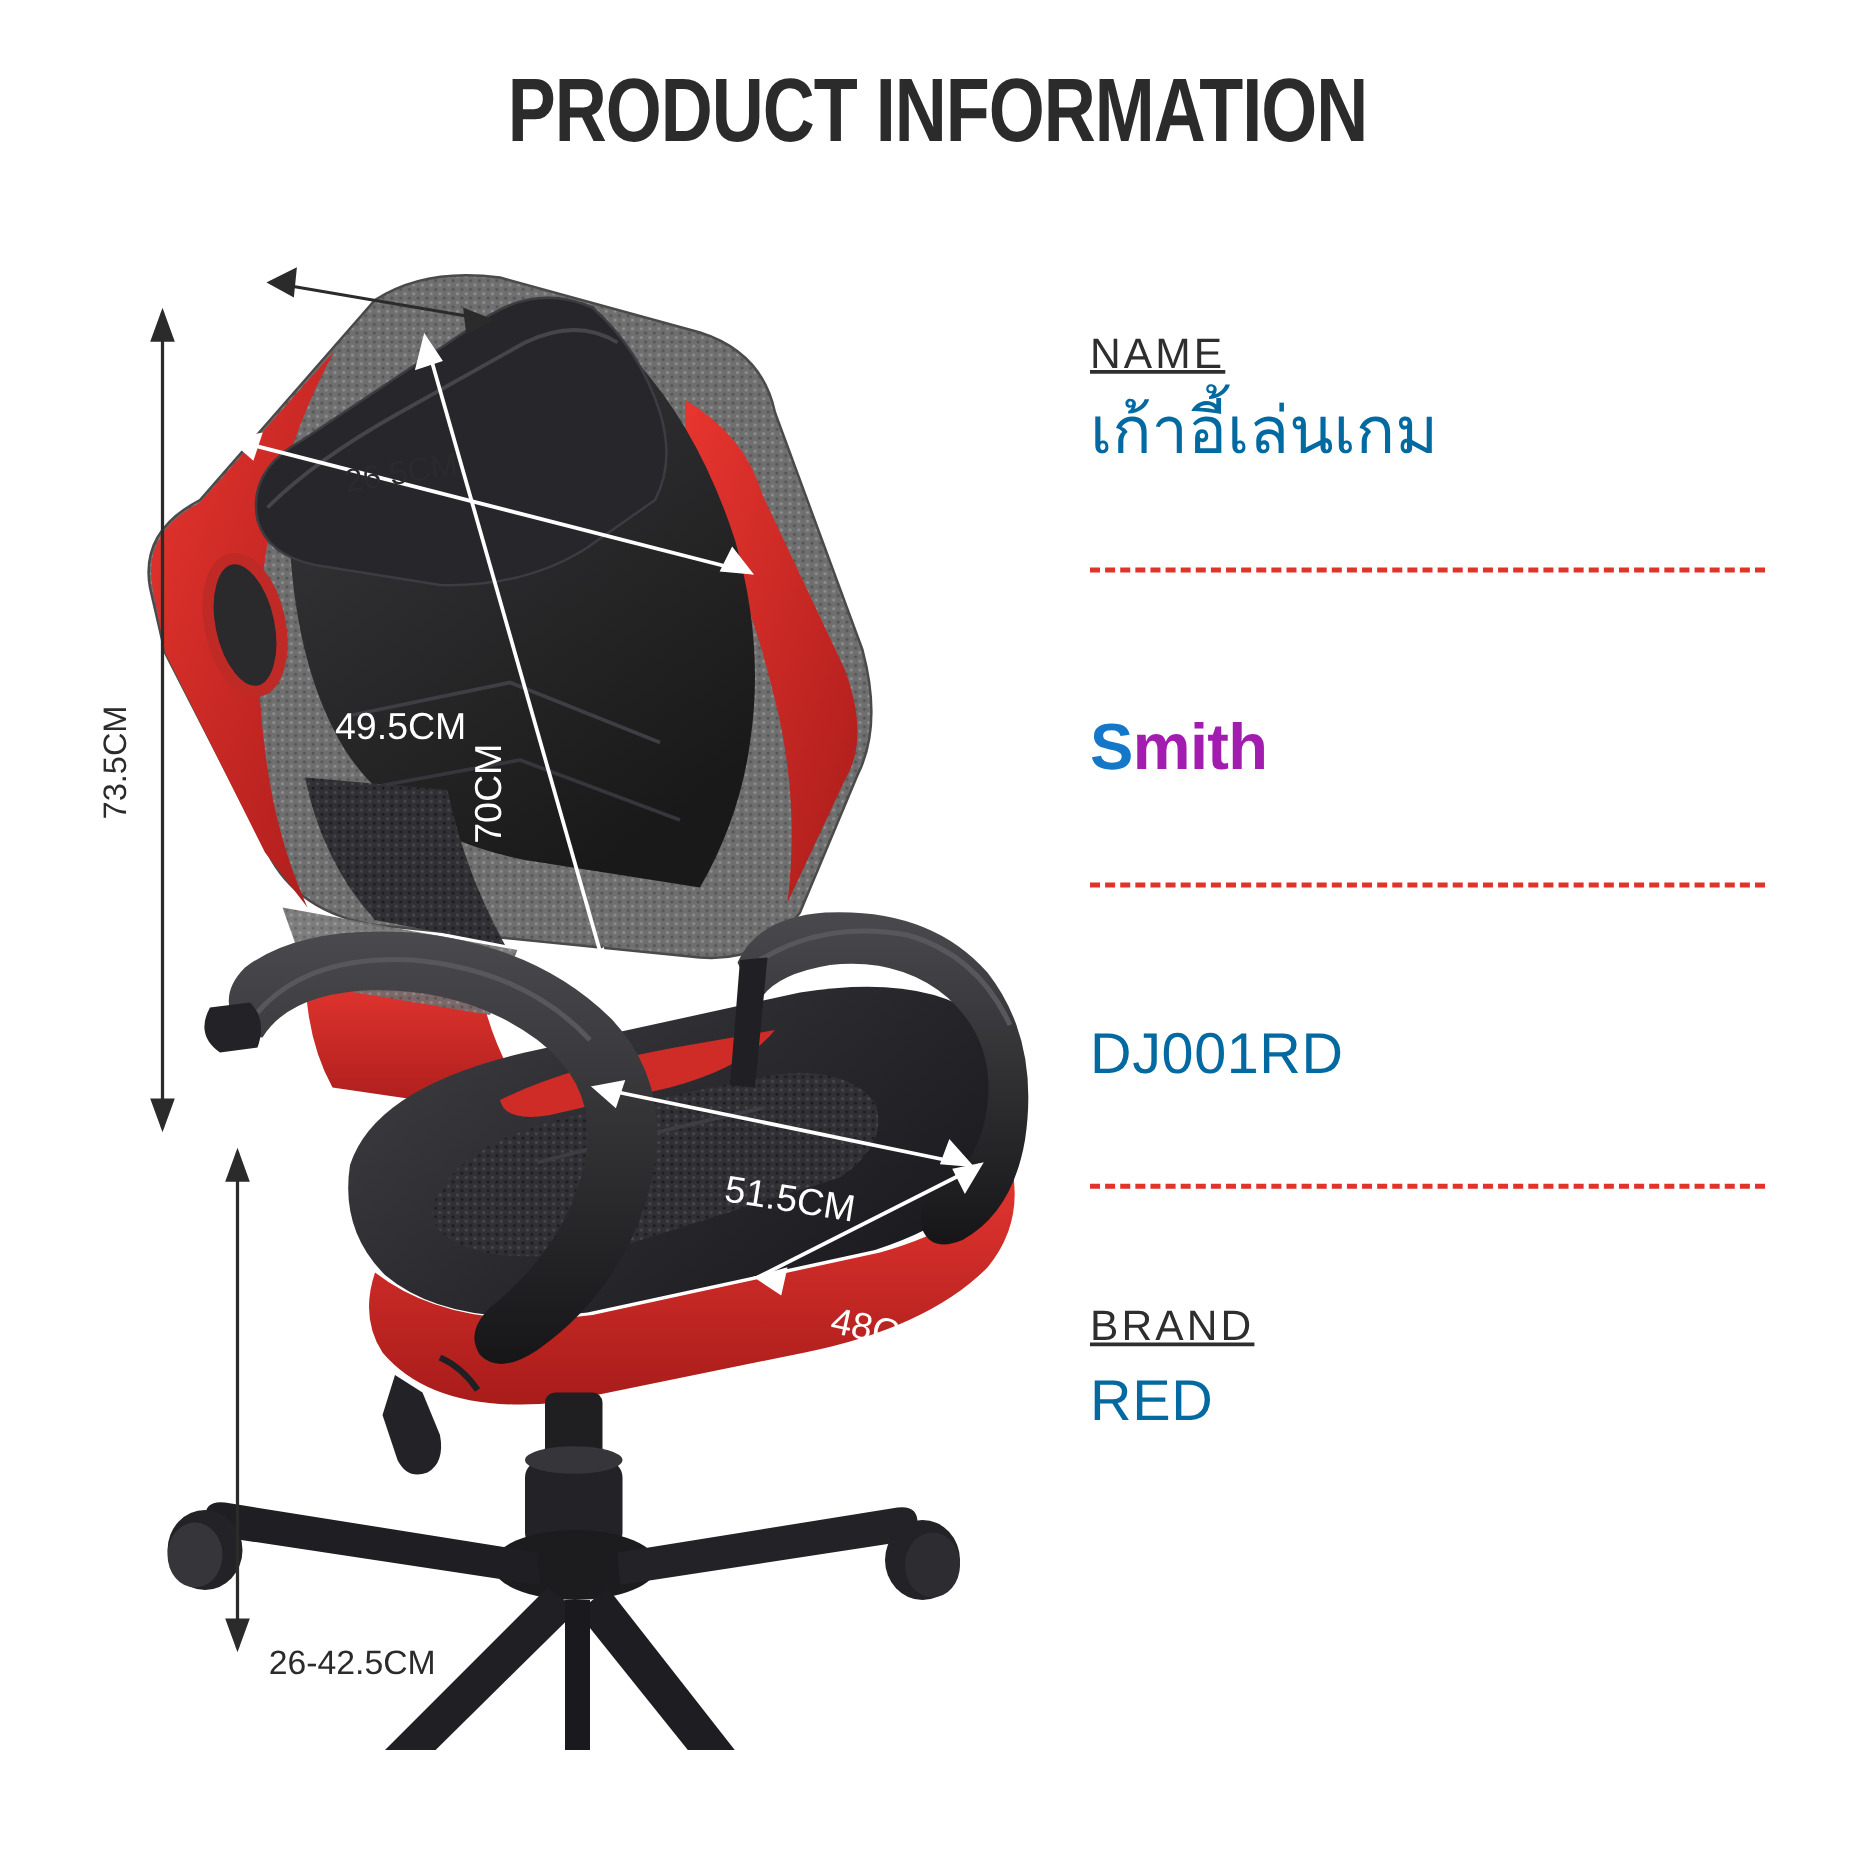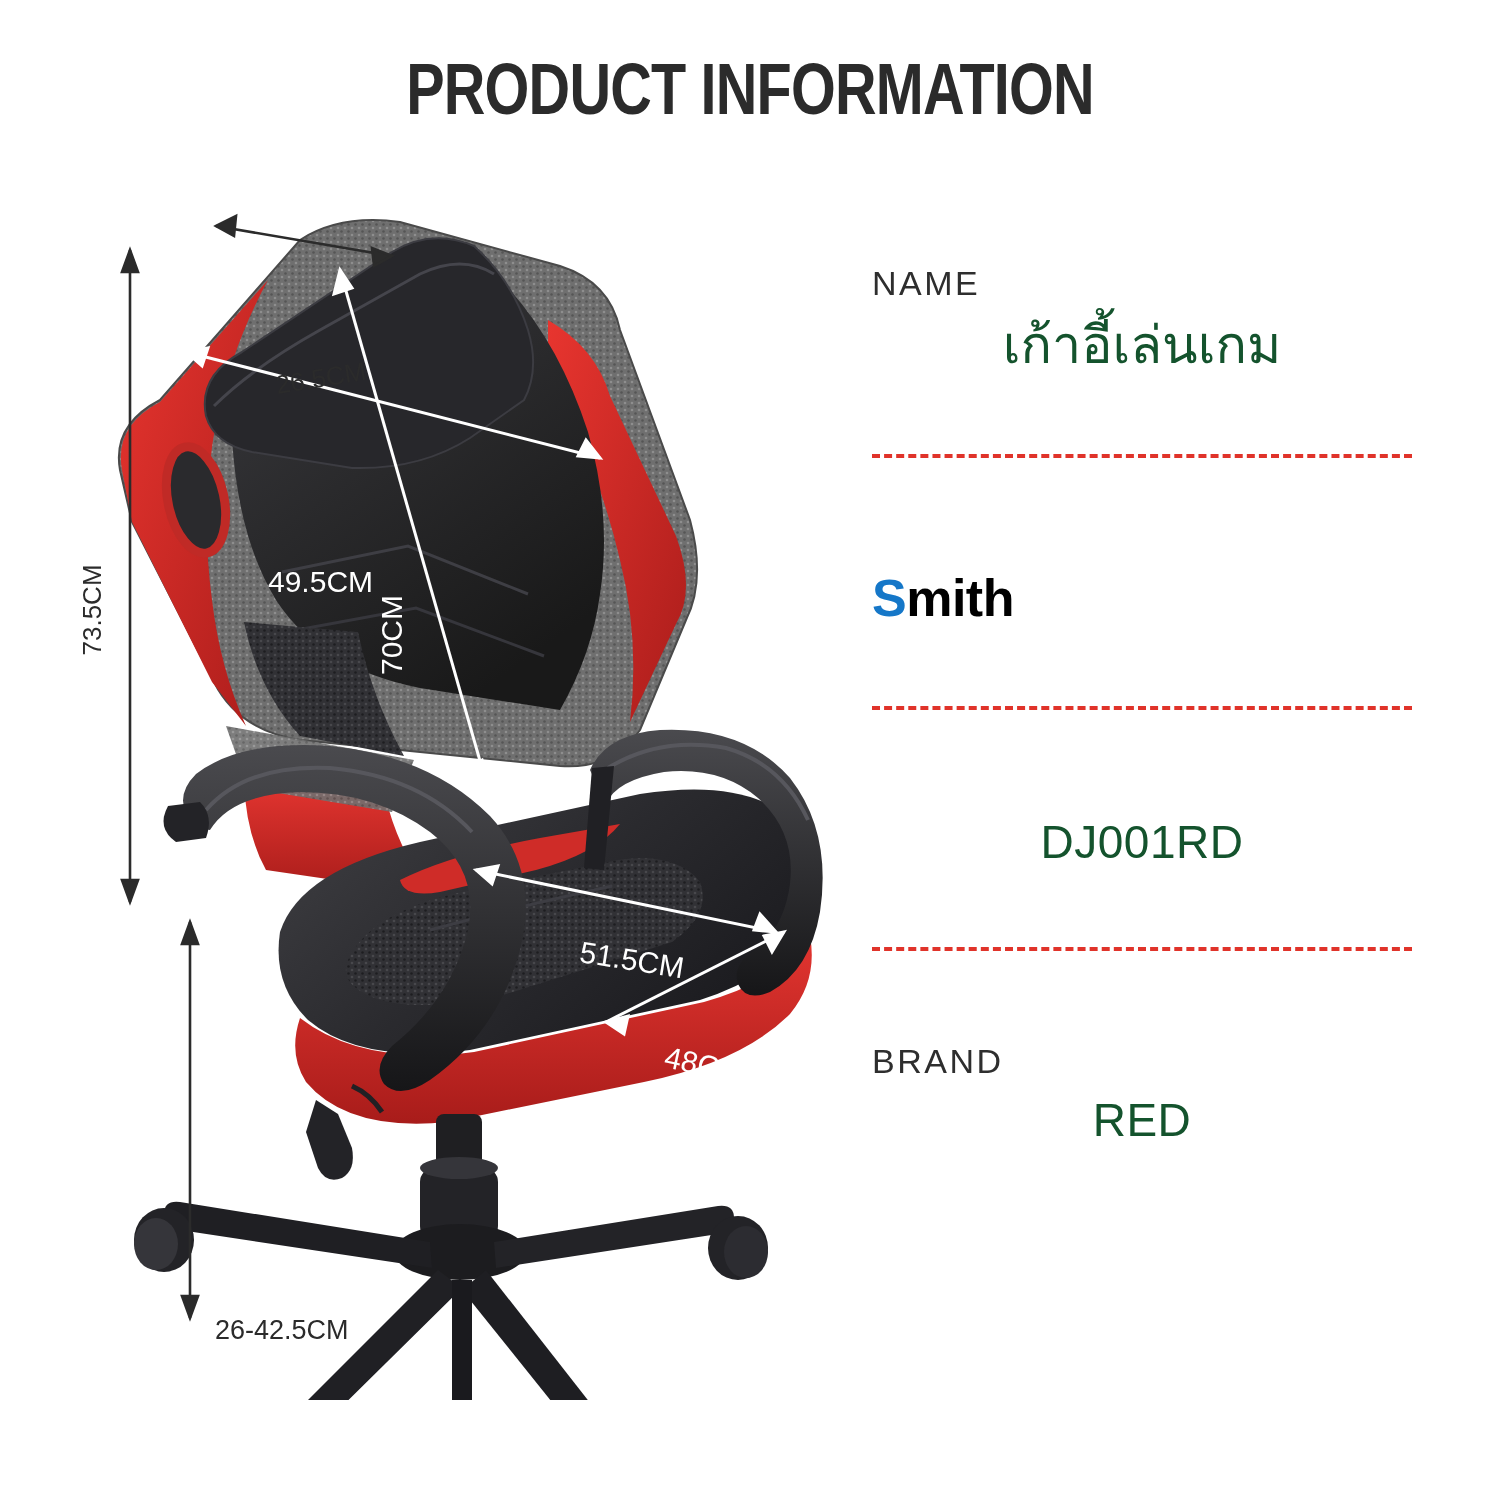--- a/index.html
+++ b/index.html
@@ -28,30 +28,30 @@
   .dim-515{left:580px; top:765px; transform:rotate(9deg); transform-origin:left center; font-size:30px;}
   .dim-48 {left:665px; top:870px; transform:rotate(12deg); transform-origin:left center; font-size:30px;}
   .dim-3342{left:215px; top:1145px; font-size:27px;}
 
   
   #info-panel{position:absolute; left:872px; top:265px; width:540px;}
   .info-row{position:relative;}
   .info-label{
     font-size:34px; color:#2e2e2e; letter-spacing:2.5px; font-weight:400;
     line-height:1.1;
+    text-decoration:underline;
   }
   .info-value{
-    font-size:46px; color:#14532d; letter-spacing:0.5px; margin-top:14px;
+    font-size:46px; color:#0369a1; letter-spacing:0.5px; margin-top:14px;
     line-height:1.15;
-    text-align:center;
   }
   .info-value.thai{font-size:52px; letter-spacing:0;}
   .brand-logo{font-size:52px; font-weight:bold; letter-spacing:-0.5px; margin-top:18px;}
   .brand-logo .b-s{color:#1577c8;}
-  .brand-logo .b-rest{color:#000000;}
+  .brand-logo .b-rest{color:#a21caf;}
 
   .divider{
     height:0; border-top:4px dashed #e0332a; margin:0;
   }
   .sp-a{height:78px;}  
   .sp-b{height:92px;}  
 </style>
 </head>
 <body>
 

